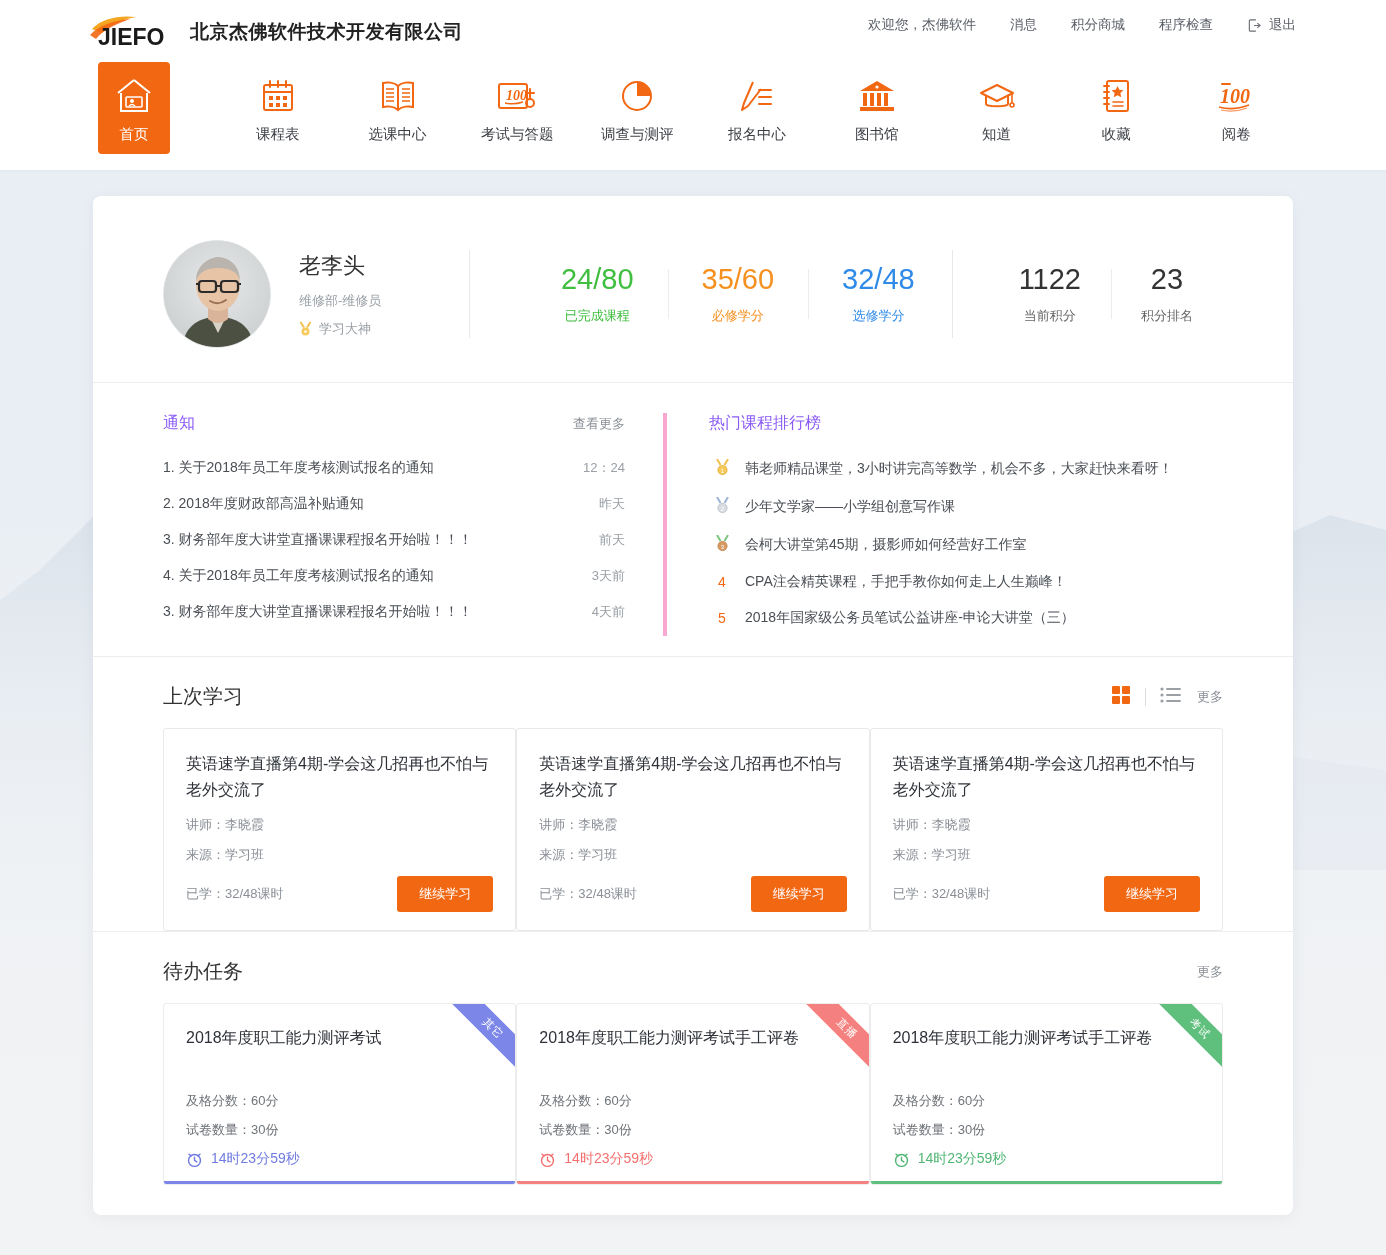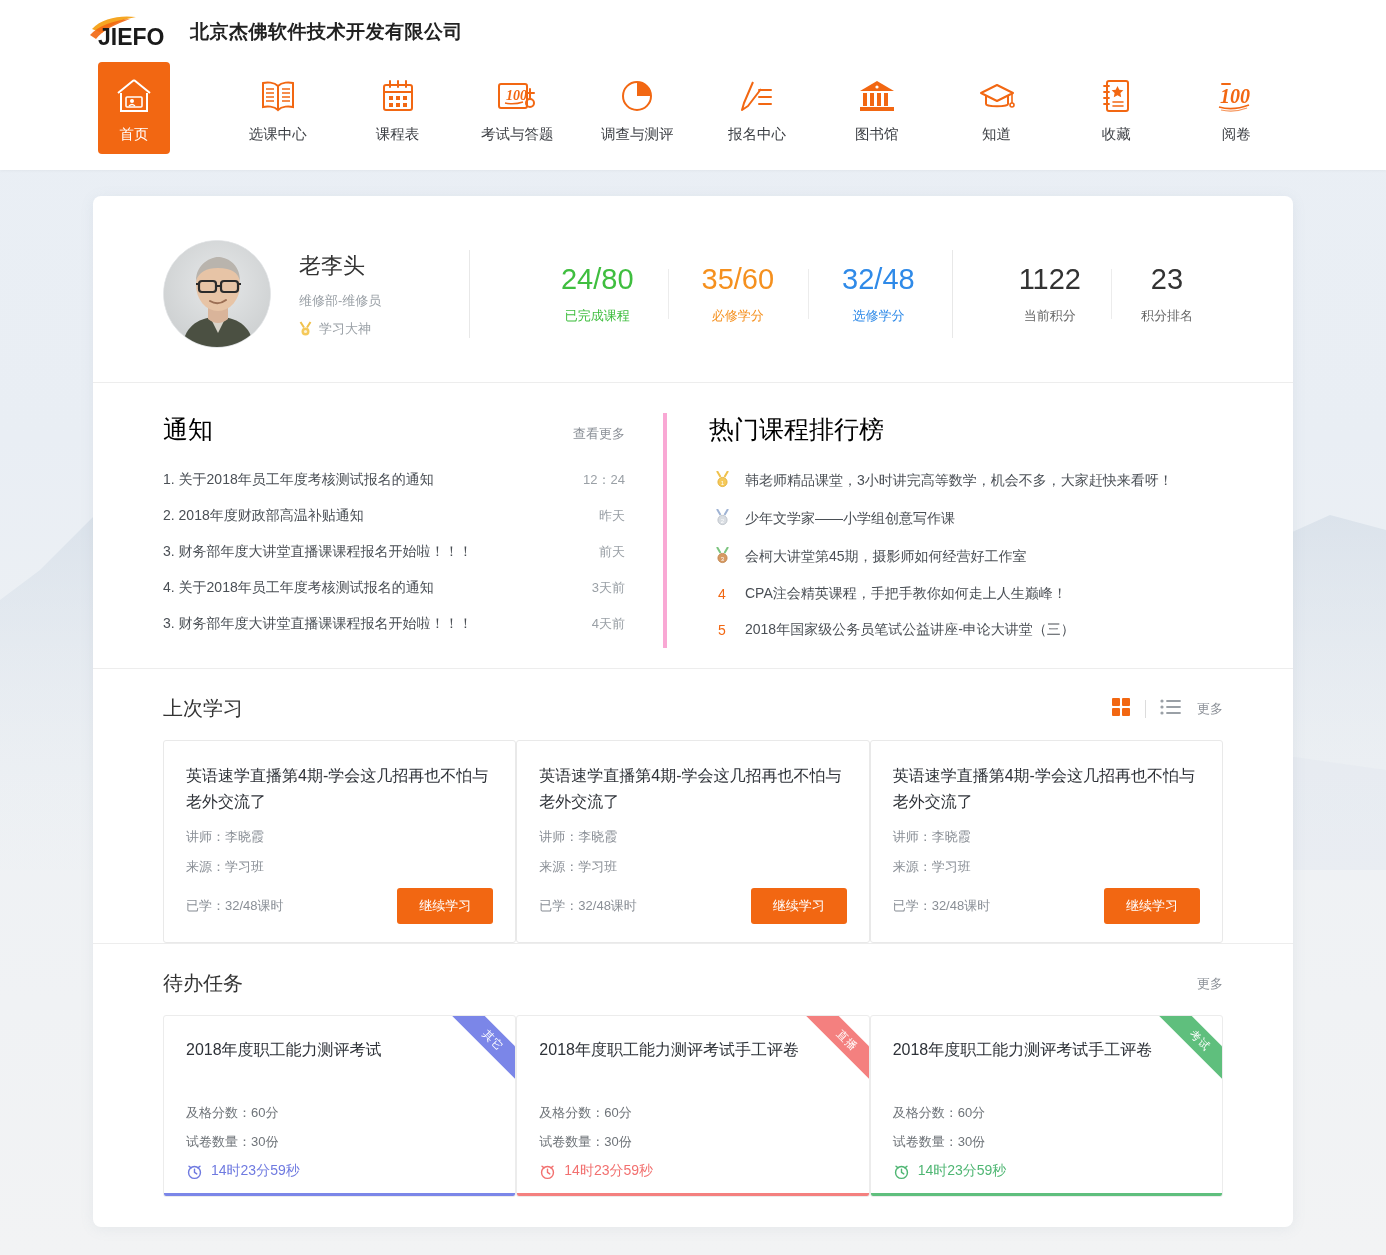--- a/index.html
+++ b/index.html
@@ -196,21 +196,21 @@
   }
   .col-notice { width: 500px; padding-right: 38px; }
   .col-rank { flex: 1; padding-left: 42px; border-left: 4px solid #f9a8d4; }
 
   .sec-head {
     display: flex;
     align-items: baseline;
     justify-content: space-between;
     margin-bottom: 16px;
   }
-  .sec-title { font-size: 25px; color: #000000; }
+  .sec-title { font-size: 16px; color: #8b5cf6; }
   .sec-more { font-size: 13px; color: #8a8f96; cursor: pointer; }
 
   .notice-row {
     display: flex;
     align-items: center;
     justify-content: space-between;
     font-size: 14px;
     color: #4a4f55;
     padding: 9px 0;
     cursor: pointer;
@@ -337,63 +337,76 @@
       <div class="logo-wrap">
         <svg class="logo-mark" width="86" height="34" viewBox="0 0 86 34">
           <path d="M2,14 C12,3 30,0 46,2 C34,4 20,9 12,18 Z" fill="#f5a623"></path>
           <path d="M0,20 C8,11 24,5 40,4 C26,9 13,15 6,24 Z" fill="#f26712" opacity="0.9"></path>
           <text x="8" y="30" font-family="Liberation Sans, sans-serif" font-size="23" font-weight="bold" fill="#1a1a1a">JIEFO</text>
         </svg>
         <div class="brand-name">北京杰佛软件技术开发有限公司</div>
       </div>
     </div>
 
+    <div class="topnav">
+      <a>欢迎您，杰佛软件</a>
+      <a>消息</a>
+      <a>积分商城</a>
+      <a>程序检查</a>
+      <a class="logout">
+        <svg width="15" height="15" viewBox="0 0 16 16">
+          <path d="M9.5 2H3.5a1 1 0 0 0-1 1v10a1 1 0 0 0 1 1h6" fill="none" stroke="#6b7076" stroke-width="1.2"></path>
+          <path d="M11 5.5L14 8l-3 2.5M7.5 8H13.5" fill="none" stroke="#6b7076" stroke-width="1.2"></path>
+        </svg>
+        <span>退出</span>
+      </a>
+    </div>
 
     <div class="mainnav">
 
       <div class="navitem active">
         <span class="ic">
           <svg width="40" height="38" viewBox="0 0 40 38">
             <path d="M20 3 L36 16 M20 3 L4 16" fill="none" stroke="#fff" stroke-width="2"></path>
             <path d="M7 16 V34 H33 V16" fill="none" stroke="#fff" stroke-width="2"></path>
             <rect x="12" y="20" width="16" height="10" rx="1" fill="none" stroke="#fff" stroke-width="1.6"></rect>
             <circle cx="18" cy="24" r="2" fill="#fff"></circle>
             <path d="M15 29 q3-3 6 0" fill="none" stroke="#fff" stroke-width="1.3"></path>
           </svg>
         </span>
         <span class="lbl">首页</span>
-      </div>
-
-      <div class="navitem">
-        <span class="ic">
-          <svg width="40" height="38" viewBox="0 0 40 38">
-            <path d="M20 9 C16 5 9 5 5 6 V30 C9 29 16 29 20 33 C24 29 31 29 35 30 V6 C31 5 24 5 20 9 Z" fill="none" stroke="#f26712" stroke-width="2"></path>
-            <path d="M20 9 V33" stroke="#f26712" stroke-width="2"></path>
-            <path d="M8 12 H16 M8 16 H16 M8 20 H16 M8 24 H16" stroke="#f26712" stroke-width="1.4"></path>
-            <path d="M24 12 H32 M24 16 H32 M24 20 H32 M24 24 H32" stroke="#f26712" stroke-width="1.4"></path>
-          </svg>
-        </span>
-        <span class="lbl">选课中心</span>
       </div>
 
       <div class="navitem">
         <span class="ic">
           <svg width="38" height="38" viewBox="0 0 38 38">
             <rect x="5" y="8" width="28" height="25" rx="2" fill="none" stroke="#f26712" stroke-width="2"></rect>
             <path d="M5 15 H33" stroke="#f26712" stroke-width="2"></path>
             <path d="M11 4 V10 M19 4 V10 M27 4 V10" stroke="#f26712" stroke-width="2" stroke-linecap="round"></path>
             <rect x="10" y="19" width="4" height="4" fill="#f26712"></rect>
             <rect x="17" y="19" width="4" height="4" fill="#f26712"></rect>
             <rect x="24" y="19" width="4" height="4" fill="#f26712"></rect>
             <rect x="10" y="26" width="4" height="4" fill="#f26712"></rect>
             <rect x="17" y="26" width="4" height="4" fill="#f26712"></rect>
             <rect x="24" y="26" width="4" height="4" fill="#f26712"></rect>
           </svg>
         </span>
         <span class="lbl">课程表</span>
+      </div>
+
+      <div class="navitem">
+        <span class="ic">
+          <svg width="40" height="38" viewBox="0 0 40 38">
+            <path d="M20 9 C16 5 9 5 5 6 V30 C9 29 16 29 20 33 C24 29 31 29 35 30 V6 C31 5 24 5 20 9 Z" fill="none" stroke="#f26712" stroke-width="2"></path>
+            <path d="M20 9 V33" stroke="#f26712" stroke-width="2"></path>
+            <path d="M8 12 H16 M8 16 H16 M8 20 H16 M8 24 H16" stroke="#f26712" stroke-width="1.4"></path>
+            <path d="M24 12 H32 M24 16 H32 M24 20 H32 M24 24 H32" stroke="#f26712" stroke-width="1.4"></path>
+          </svg>
+        </span>
+        <span class="lbl">选课中心</span>
       </div>
 
       <div class="navitem">
         <span class="ic">
           <svg width="44" height="38" viewBox="0 0 44 38">
             <rect x="4" y="7" width="28" height="24" rx="2" fill="none" stroke="#f26712" stroke-width="2"></rect>
             <text x="11" y="23" font-family="Liberation Serif, serif" font-size="14" font-style="italic" font-weight="bold" fill="#f26712">100</text>
             <path d="M10 26 q9 2 18 -1" fill="none" stroke="#f26712" stroke-width="1.4"></path>
             <circle cx="35" cy="26" r="4" fill="none" stroke="#f26712" stroke-width="2"></circle>
             <path d="M35 22 V12 M31 16 H39" stroke="#f26712" stroke-width="2" stroke-linecap="round"></path>

